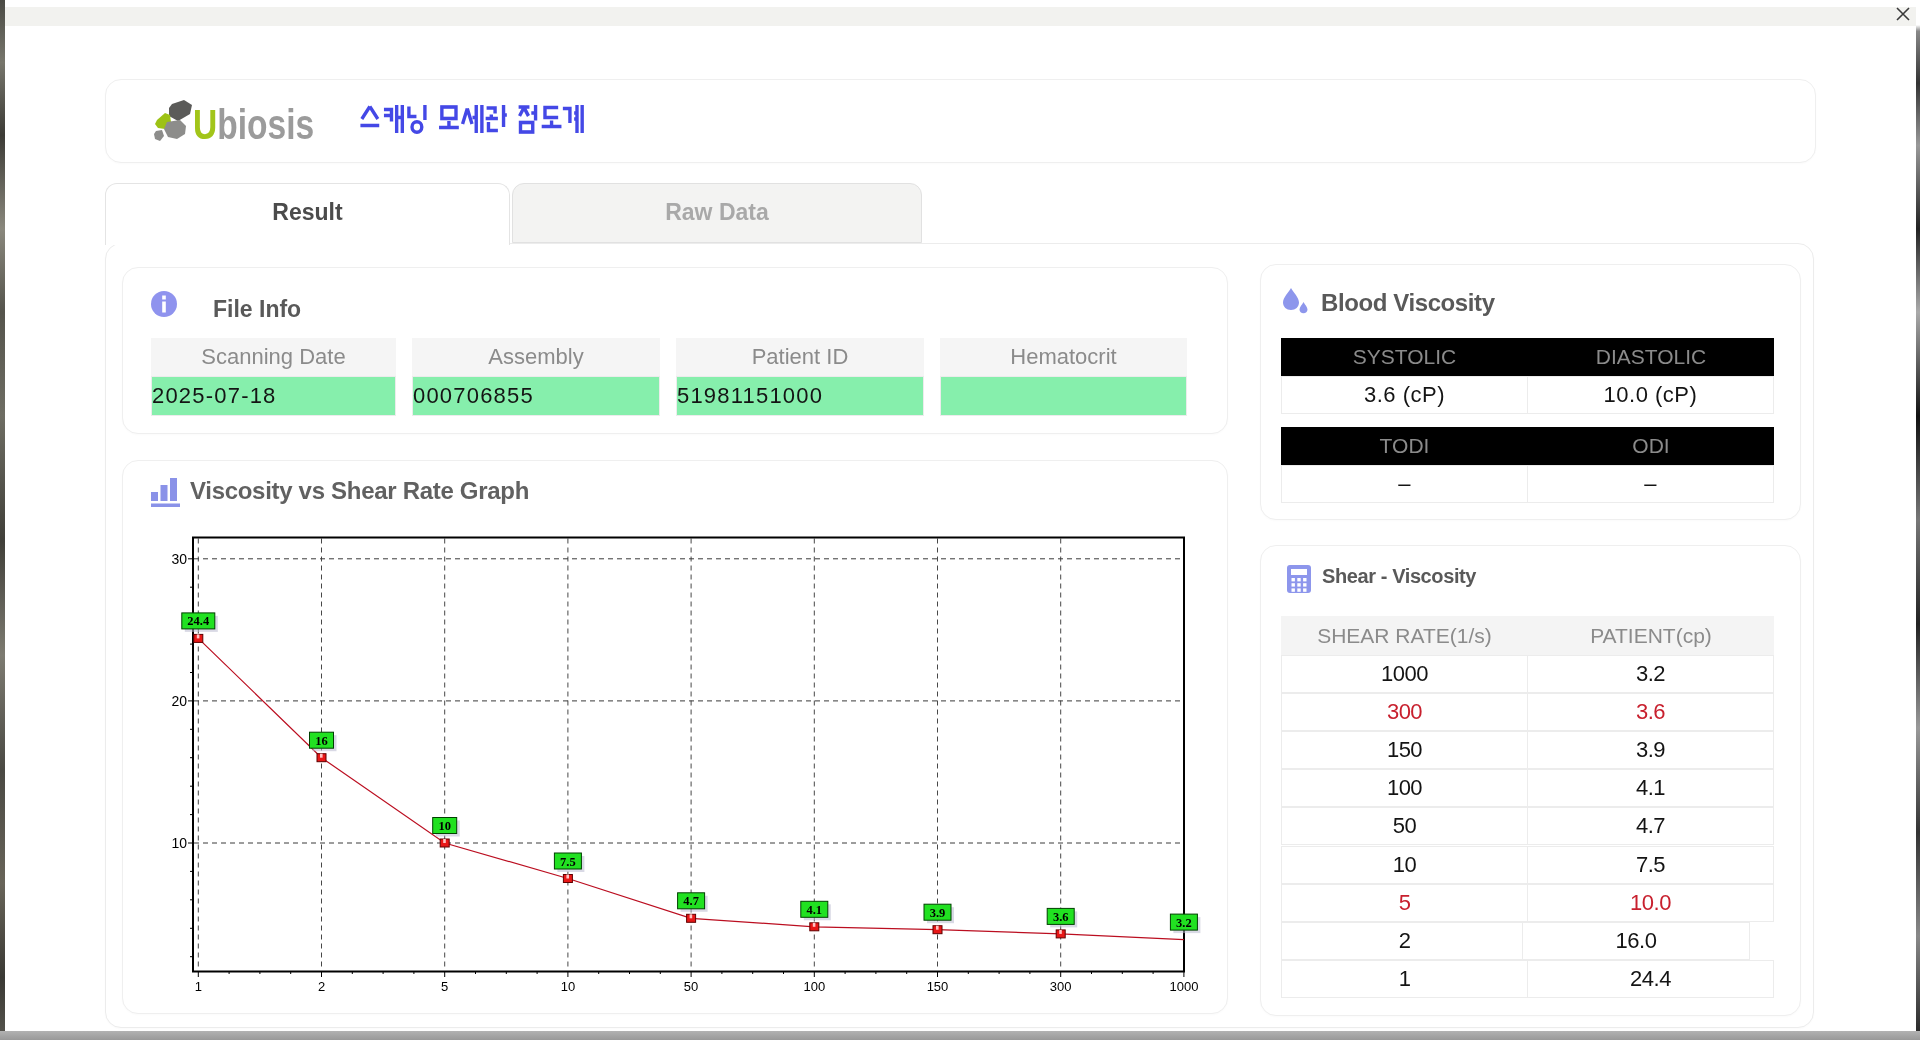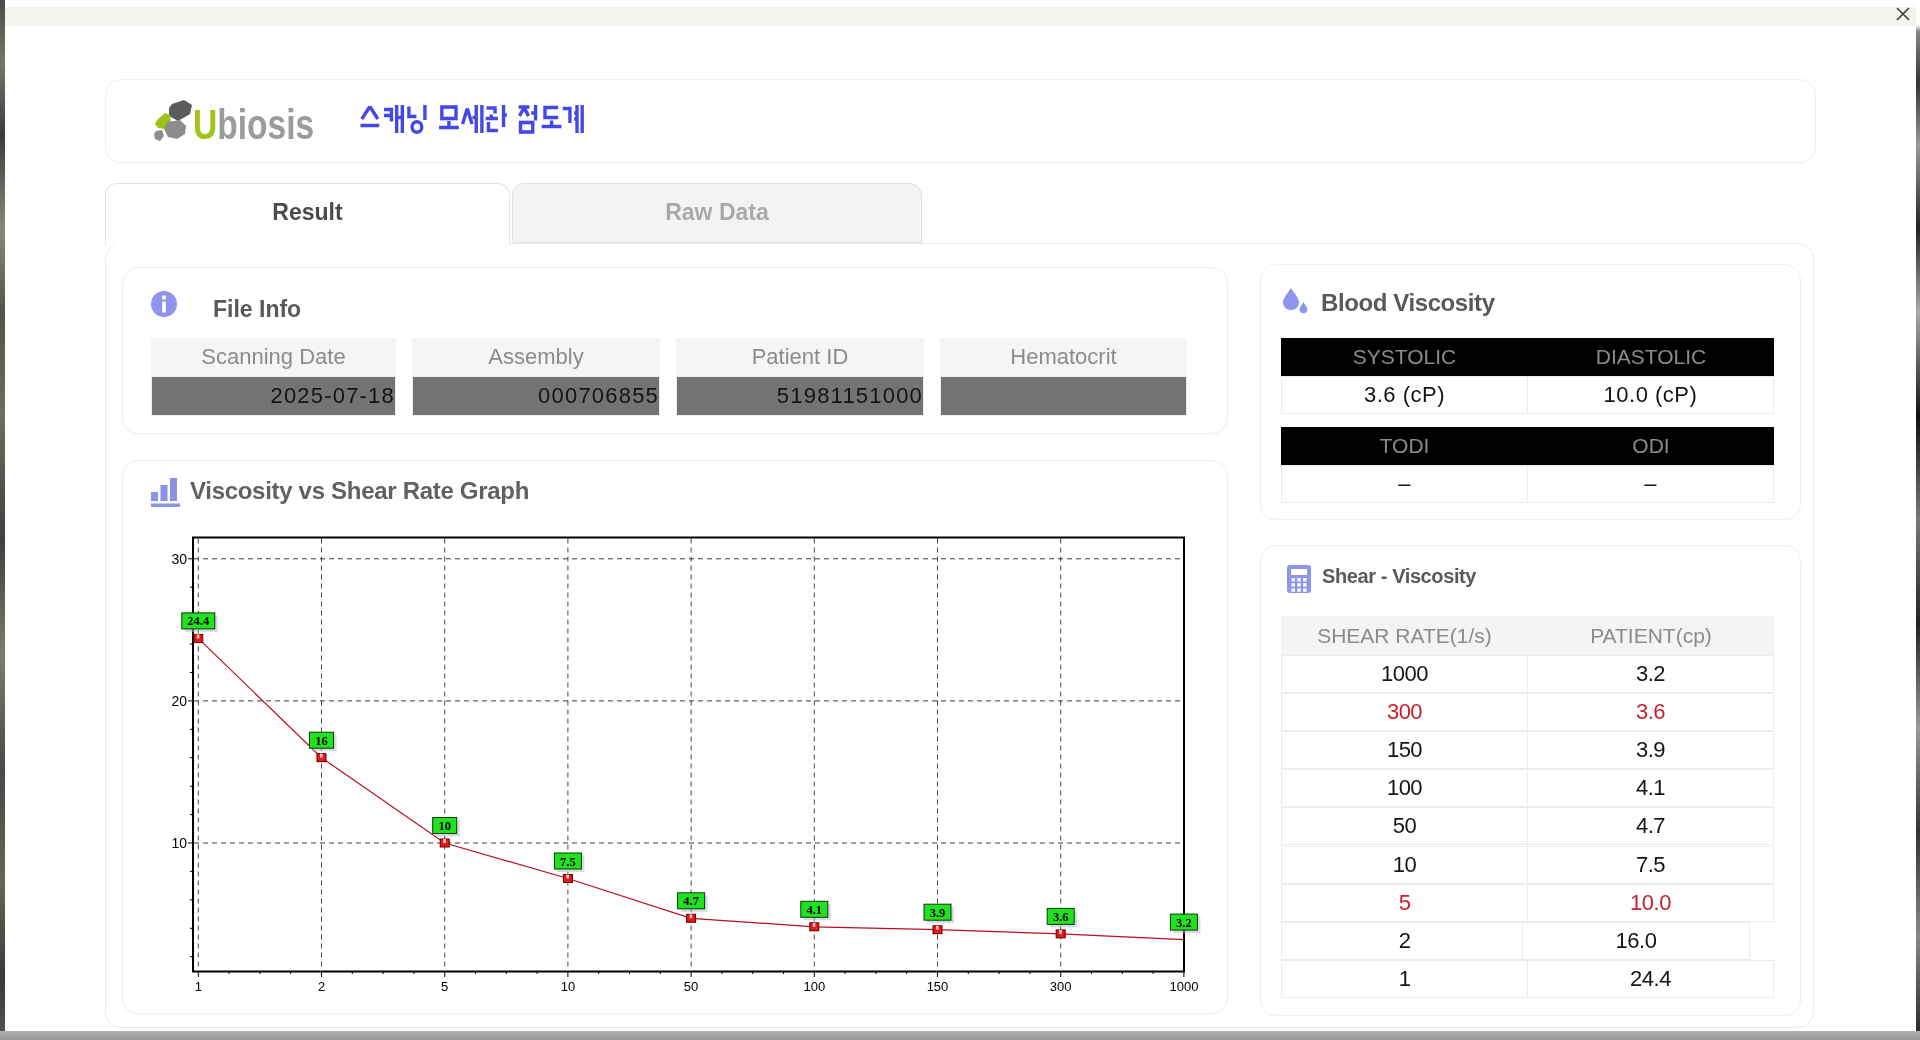--- a/index.html
+++ b/index.html
@@ -96,28 +96,28 @@
   <rect x="11.2" y="10.5" width="3.6" height="11" fill="#fff"></rect>
 </svg>
 <div class="ctitle" style="left:189px; top:296px; font-size:23px;margin-left:24px;">File Info</div>
 
 <div class="abs fi-h" style="left:151px; width:245px;">Scanning Date</div>
 <div class="abs fi-h" style="left:412px; width:248px;">Assembly</div>
 <div class="abs fi-h" style="left:676px; width:248px;">Patient ID</div>
 <div class="abs fi-h" style="left:940px; width:247px;">Hematocrit</div>
 
 <div class="abs fi-v num" style="left:151px; width:245px;">2025-07-18</div>
-<div class="abs fi-v num" style="left:412px; width:248px;padding-left:27px;">000706855</div>
+<div class="abs fi-v num" style="left:412px; width:248px;">000706855</div>
 <div class="abs fi-v num" style="left:676px; width:248px;">51981151000</div>
 <div class="abs fi-v num" style="left:940px; width:247px;"></div>
 <style>
   .fi-h { top:338px; height:38px; background:#f5f5f5; color:#8b8b8b; font-size:22px;
     text-align:center; line-height:38px; }
-  .fi-v { top:376px; height:40px; background:#737373; border:1px solid #ececec; font-size:22px;
-    text-align:right; line-height:38px; }
+  .fi-v { top:376px; height:40px; background:#86efac; border:1px solid #ececec; font-size:22px;
+    text-align:left; line-height:38px; }
 </style>
 
 <div class="card" style="left:122px; top:460px; width:1106px; height:554px;"></div>
 <svg class="abs" style="left:151px; top:478px;" width="30" height="30" viewBox="0 0 30 30">
   <rect x="0" y="14" width="7" height="9" fill="#8a92e8"></rect>
   <rect x="9.5" y="7" width="7" height="16" fill="#8a92e8"></rect>
   <rect x="19" y="0" width="7" height="23" fill="#8a92e8"></rect>
   <rect x="0" y="25.5" width="29" height="3.5" fill="#8a92e8"></rect>
 </svg>
 <div class="ctitle" style="left:190px; top:477px; font-size:24px; letter-spacing:-0.3px; color:#616161;">Viscosity vs Shear Rate Graph</div>

